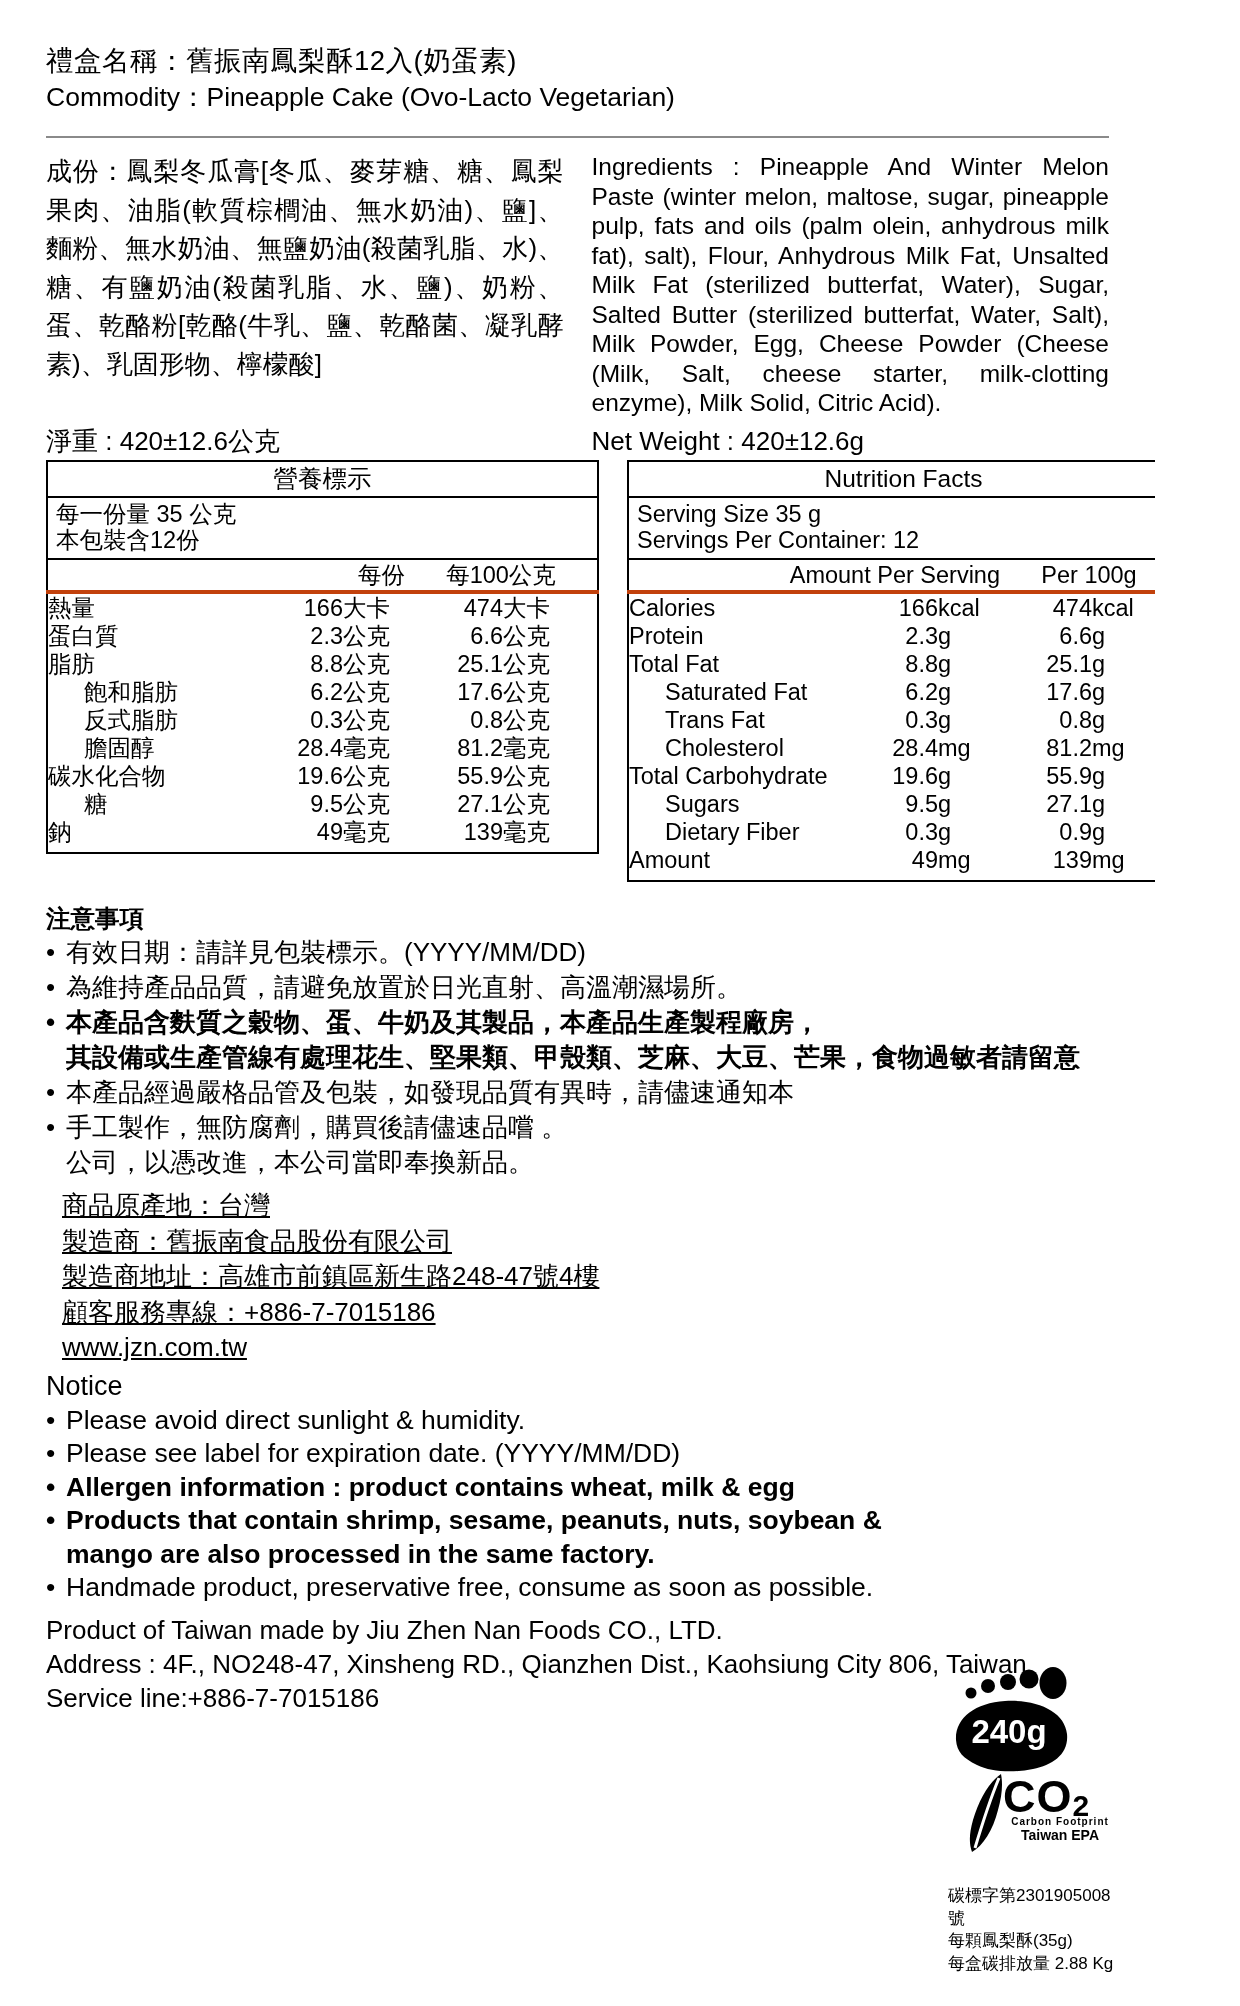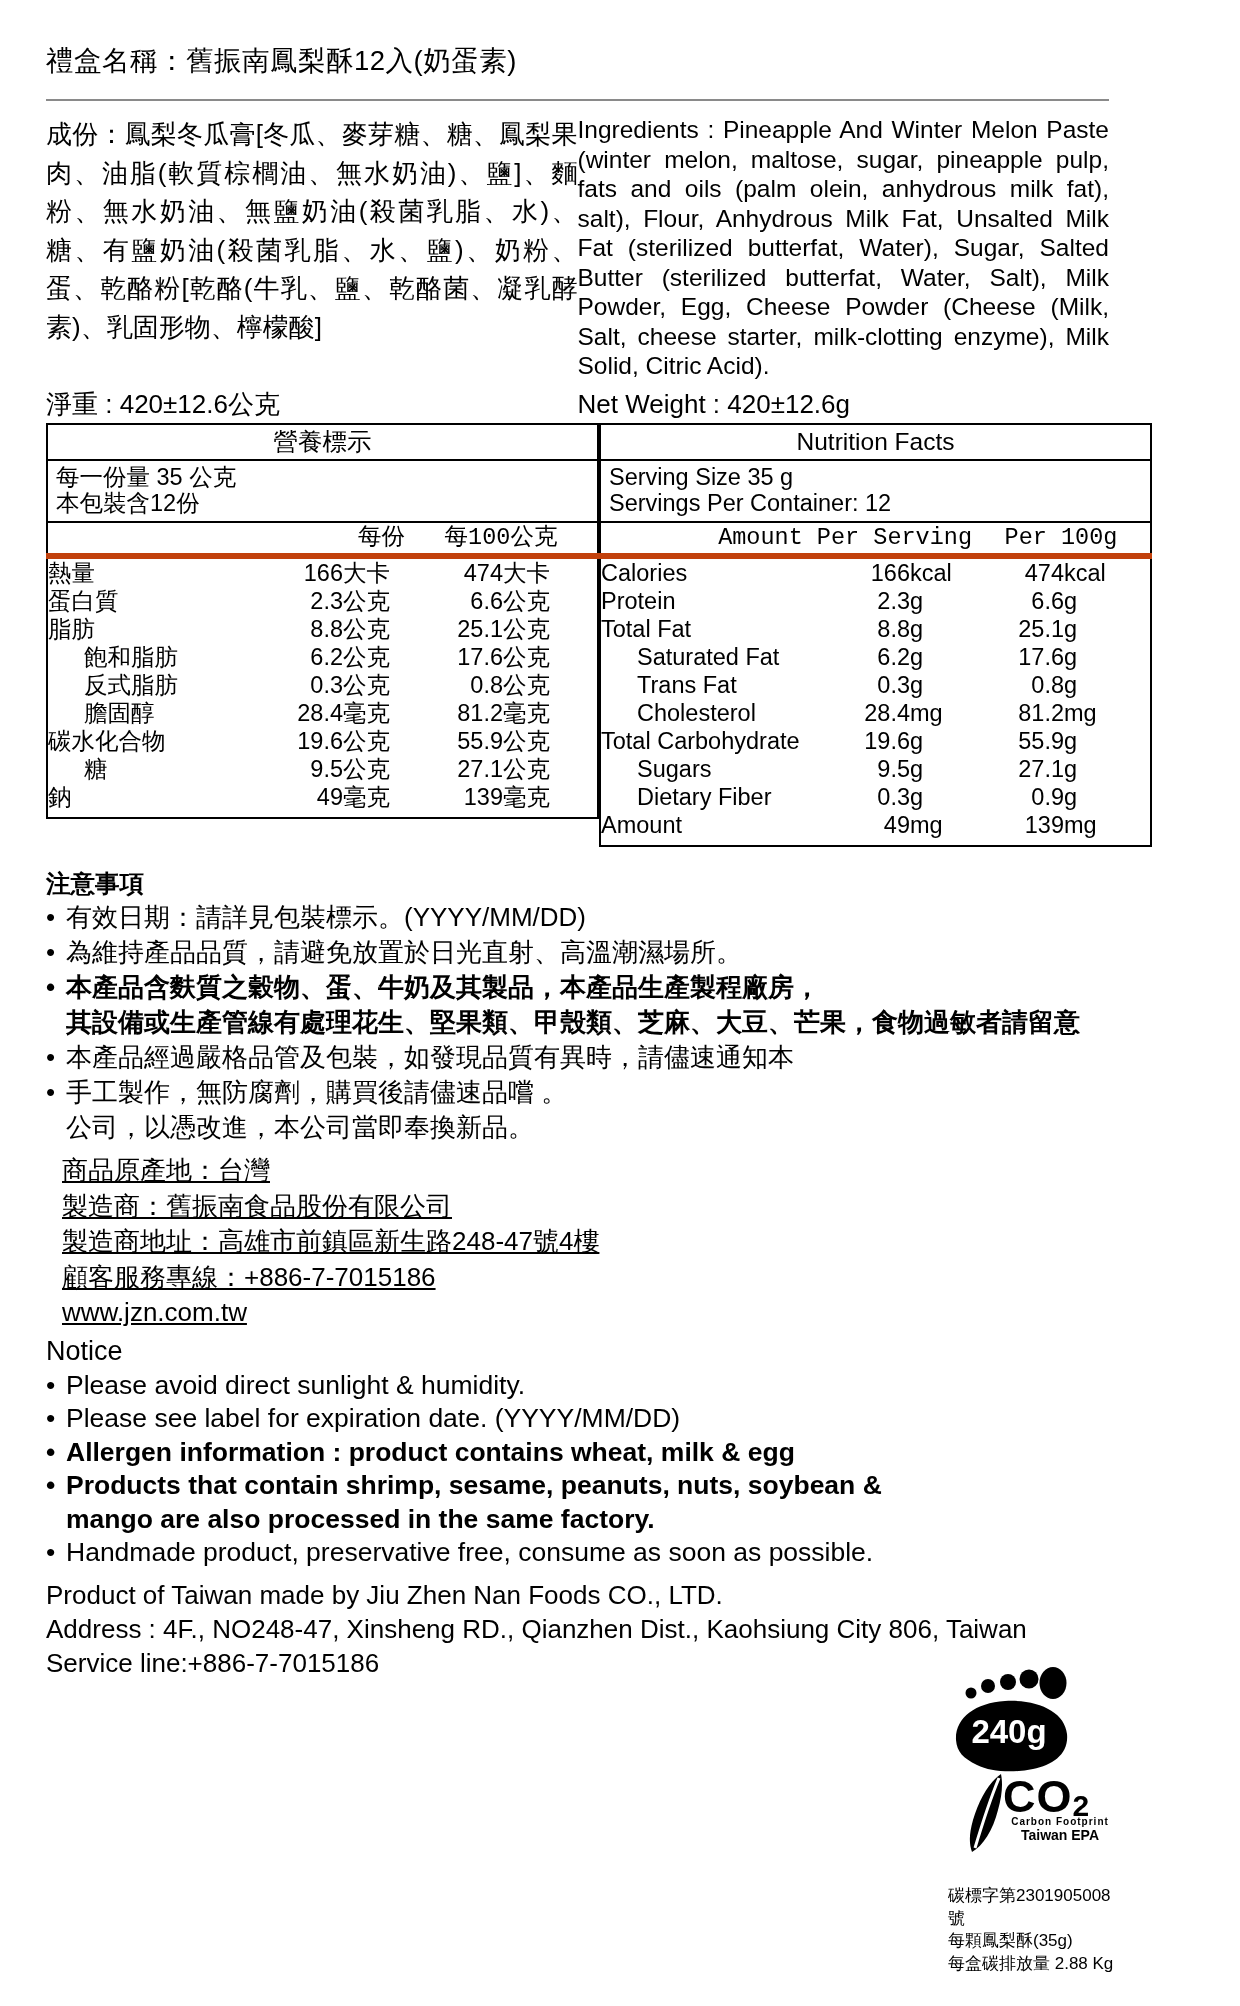--- a/index.html
+++ b/index.html
@@ -5,33 +5,33 @@
   html,body{margin:0;padding:0;background:#fff;}
   .page{
     position:relative;width:1155px;height:2006px;background:#ffffff;
     font-family:"Liberation Sans","DejaVu Sans",sans-serif;color:#000;
     overflow:hidden;
   }
   .content{padding:42px 46px 0 46px;}
   .header-zh{font-size:27.5px;line-height:37px;letter-spacing:.5px;}
   .header-en{font-size:26.5px;line-height:37px;}
   .divider{border:none;border-top:2px solid #8a8a8a;margin:20px 0 0 0;}
-  .cols{display:flex;}
+  .cols{display:flex;gap:28px;}
   .col{width:556px;}
   .ing-row{margin-top:14px;height:272px;}
   .ing{font-size:24.5px;text-align:justify;text-justify:inter-character;}
   .ing-zh{font-size:26px;line-height:38.5px;}
   .ing-en{line-height:29.5px;}
   .nw-row{margin-top:2px;font-size:26px;line-height:30px;}
   .tables-row{margin-top:4px;align-items:flex-start;}
   table.nutri{width:556px;border-collapse:collapse;border:2.5px solid #000;table-layout:fixed;}
   table.nutri td{padding:0;font-size:23.5px;line-height:28px;vertical-align:top;}
   tr.t-title td{text-align:center;font-size:24.5px;line-height:34px;border-bottom:2px solid #000;}
   tr.t-serving td{border-bottom:2px solid #000;padding:3px 6px 5px 8px;font-size:23.5px;line-height:26px;}
-  tr.t-chead td{border-bottom:6px solid #c2410c;line-height:30px;font-family:Liberation Mono, monospace;}
+  tr.t-chead td{border-bottom:4px solid #c2410c;line-height:30px;}
   td.h1{text-align:right;padding-right:26px;}
   td.h2{text-align:center;}
   td.lbl{padding-left:10px;}
   td.lbl.indent{padding-left:36px;}
   td.v{text-align:right;}
   td.u{padding-left:9px;}
   tr.data-row:first-of-type td{padding-top:4px;}
   tr.data-row:last-child td{padding-bottom:6px;}
   .notice-zh{margin-top:20px;}
   .notice-zh .n-head{font-size:24.5px;font-weight:bold;line-height:33px;}
@@ -54,20 +54,21 @@
   .cert div{font-size:17px;line-height:22.5px;}
 </style>
 </head>
 <body>
 
 <div class="page">
   <div class="content">
 
     <div class="header">
       <div class="header-zh">禮盒名稱：舊振南鳳梨酥12入(奶蛋素)</div>
+      <div class="header-en">Commodity：Pineapple Cake (Ovo-Lacto Vegetarian)</div>
     </div>
 
     <hr class="divider">
 
     <div class="cols ing-row">
       <div class="col ing ing-zh">成份：鳳梨冬瓜膏[冬瓜、麥芽糖、糖、鳳梨果肉、油脂(軟質棕櫚油、無水奶油)、鹽]、麵粉、無水奶油、無鹽奶油(殺菌乳脂、水)、糖、有鹽奶油(殺菌乳脂、水、鹽)、奶粉、蛋、乾酪粉[乾酪(牛乳、鹽、乾酪菌、凝乳酵素)、乳固形物、檸檬酸]</div>
       <div class="col ing ing-en">Ingredients : Pineapple And Winter Melon Paste (winter melon, maltose, sugar, pineapple pulp, fats and oils (palm olein, anhydrous milk fat), salt), Flour, Anhydrous Milk Fat, Unsalted Milk Fat (sterilized butterfat, Water), Sugar, Salted Butter (sterilized butterfat, Water, Salt), Milk Powder, Egg, Cheese Powder (Cheese (Milk, Salt, cheese starter, milk-clotting enzyme), Milk Solid, Citric Acid).</div>
     </div>
 
     <div class="cols nw-row">

